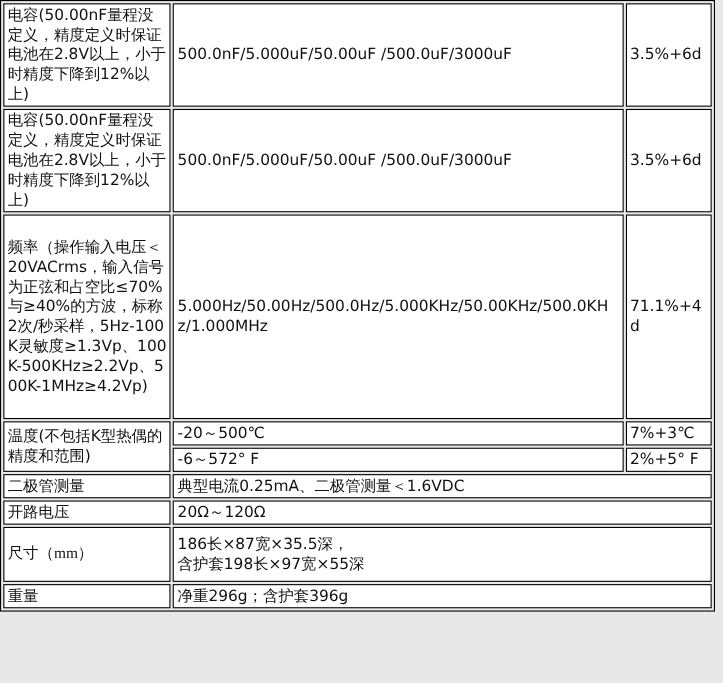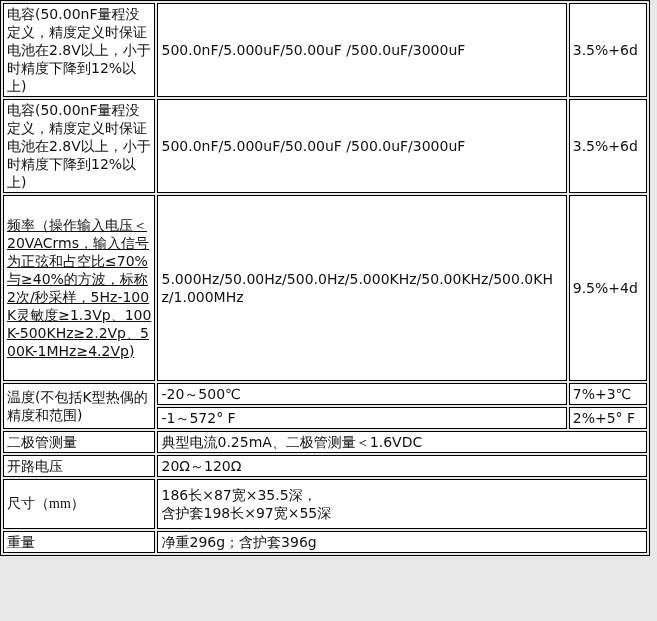--- a/index.html
+++ b/index.html
@@ -31,21 +31,21 @@
     padding:1px 3px;
     vertical-align:middle;
     line-height:18px;
     overflow:hidden;
     word-break:break-all;
   }
   col.c1{width:152px;}
   col.c2{width:408px;}
   col.c3{width:78px;}
   .h92{height:92px;}
-  .h186{height:186px;text-decoration:underline;}
+  .h186{height:186px;}
   .h22{height:22px;}
   .h50{height:50px;font-family:Liberation Serif, serif;}
   .preline{white-space:pre-line;}
 </style>
 </head>
 <body>
 
 <table class="spec">
   <colgroup>
       <col class="c1">
@@ -62,31 +62,31 @@
 
   <tr>
     <td class="h92">电容(50.00nF量程没定义，精度定义时保证电池在2.8V以上，小于时精度下降到12%以上)</td>
     <td>500.0nF/5.000uF/50.00uF /500.0uF/3000uF</td>
     <td>3.5%+6d</td>
   </tr>
 
   <tr>
     <td class="h186">频率（操作输入电压＜20VACrms，输入信号为正弦和占空比≤70%与≥40%的方波，标称2次/秒采样，5Hz-100K灵敏度≥1.3Vp、100K-500KHz≥2.2Vp、500K-1MHz≥4.2Vp)</td>
     <td>5.000Hz/50.00Hz/500.0Hz/5.000KHz/50.00KHz/500.0KHz/1.000MHz</td>
-    <td>9.5%+4d</td>
+    <td>71.1%+4d</td>
   </tr>
 
   <tr>
     <td rowspan="2">温度(不包括K型热偶的精度和范围)</td>
     <td class="h22">-20～500℃</td>
     <td>7%+3℃</td>
   </tr>
 
   <tr>
-    <td class="h22">-1～572° F</td>
+    <td class="h22">-6～572° F</td>
     <td>2%+5° F</td>
   </tr>
 
   <tr>
     <td class="h22">二极管测量</td>
     <td colspan="2">典型电流0.25mA、二极管测量＜1.6VDC</td>
   </tr>
 
   <tr>
     <td class="h22">开路电压</td>

